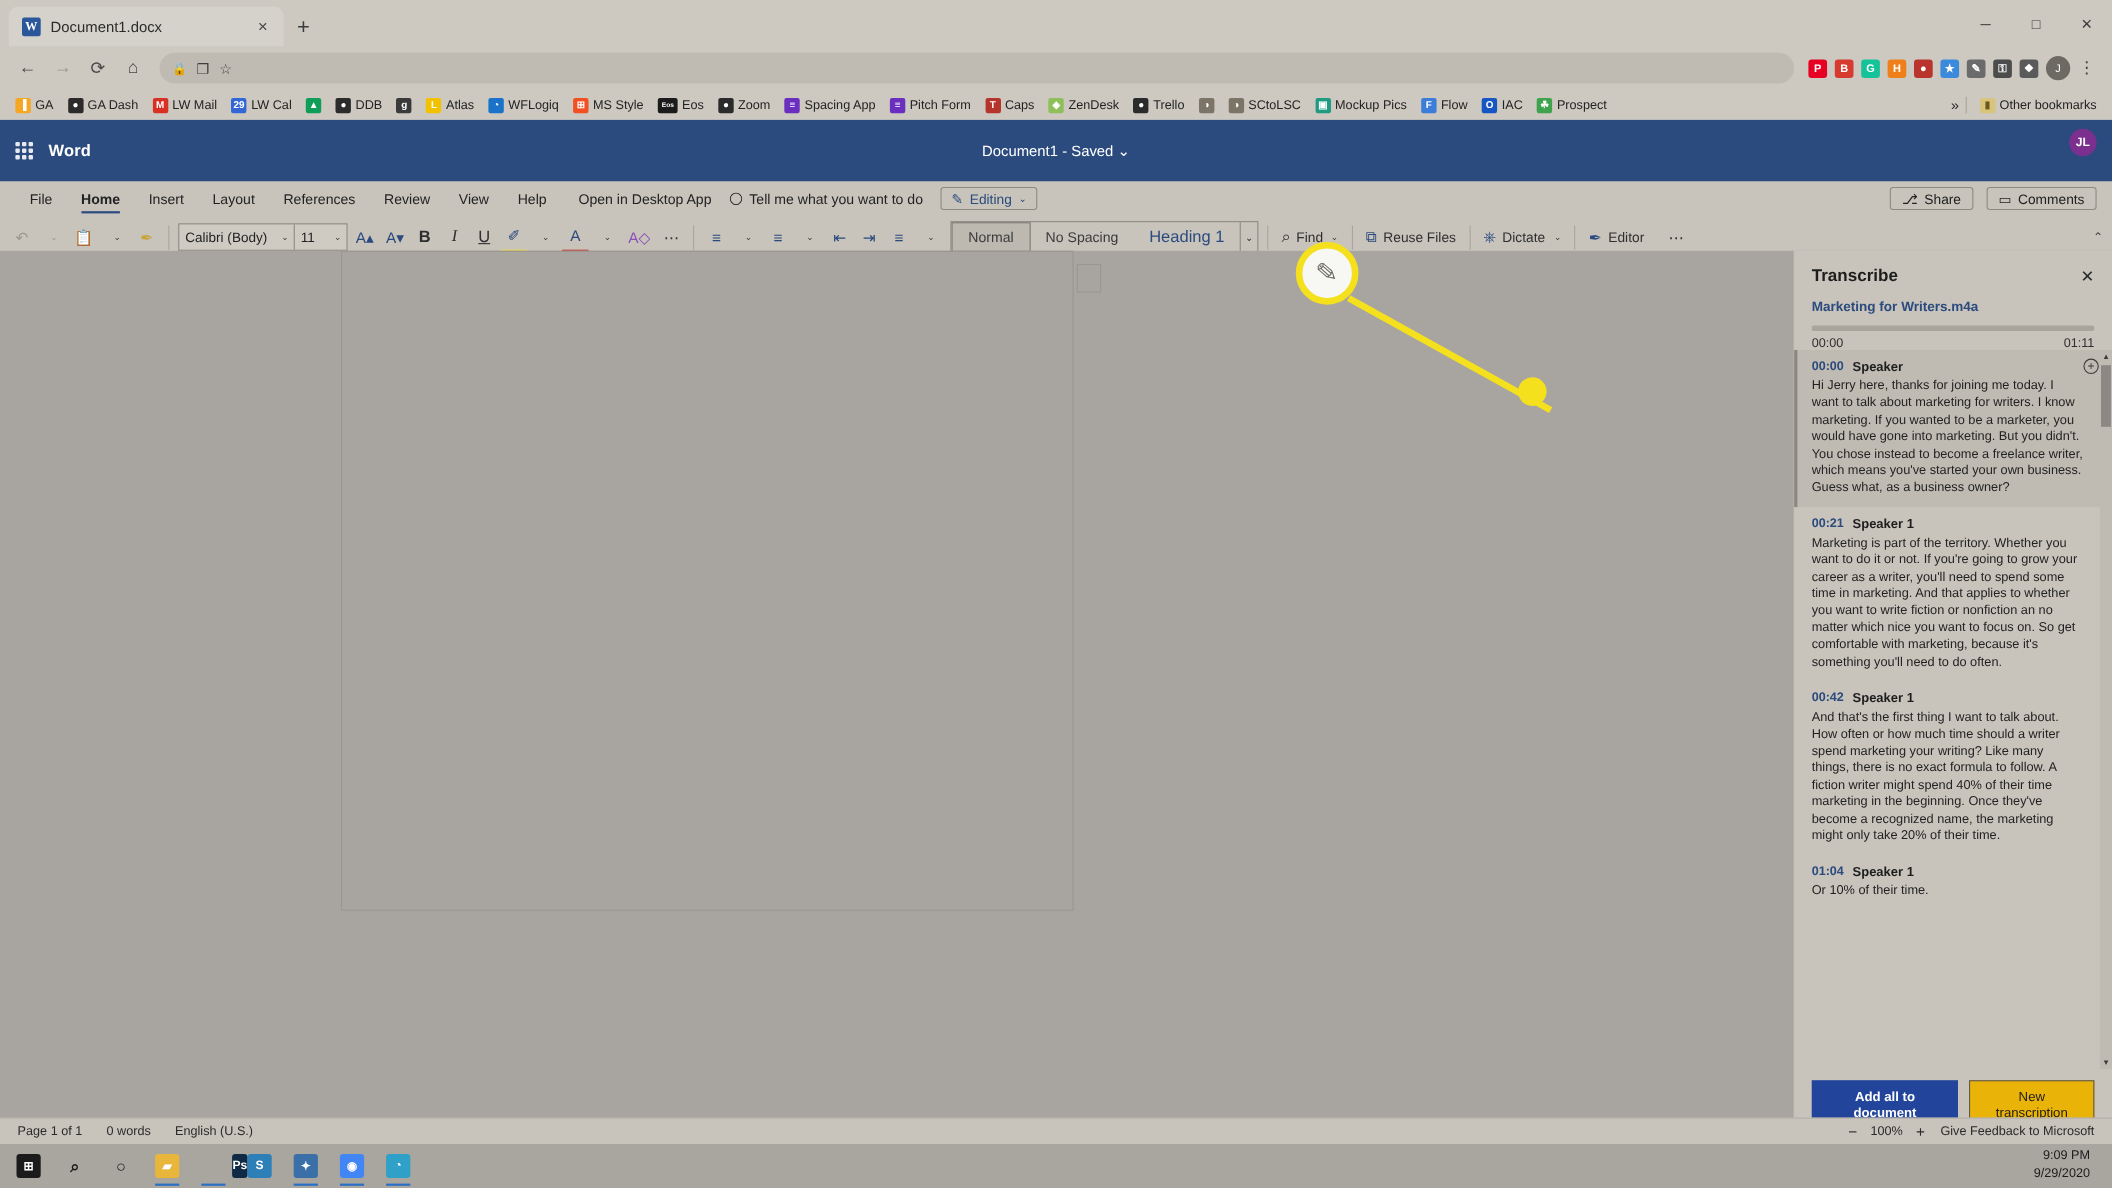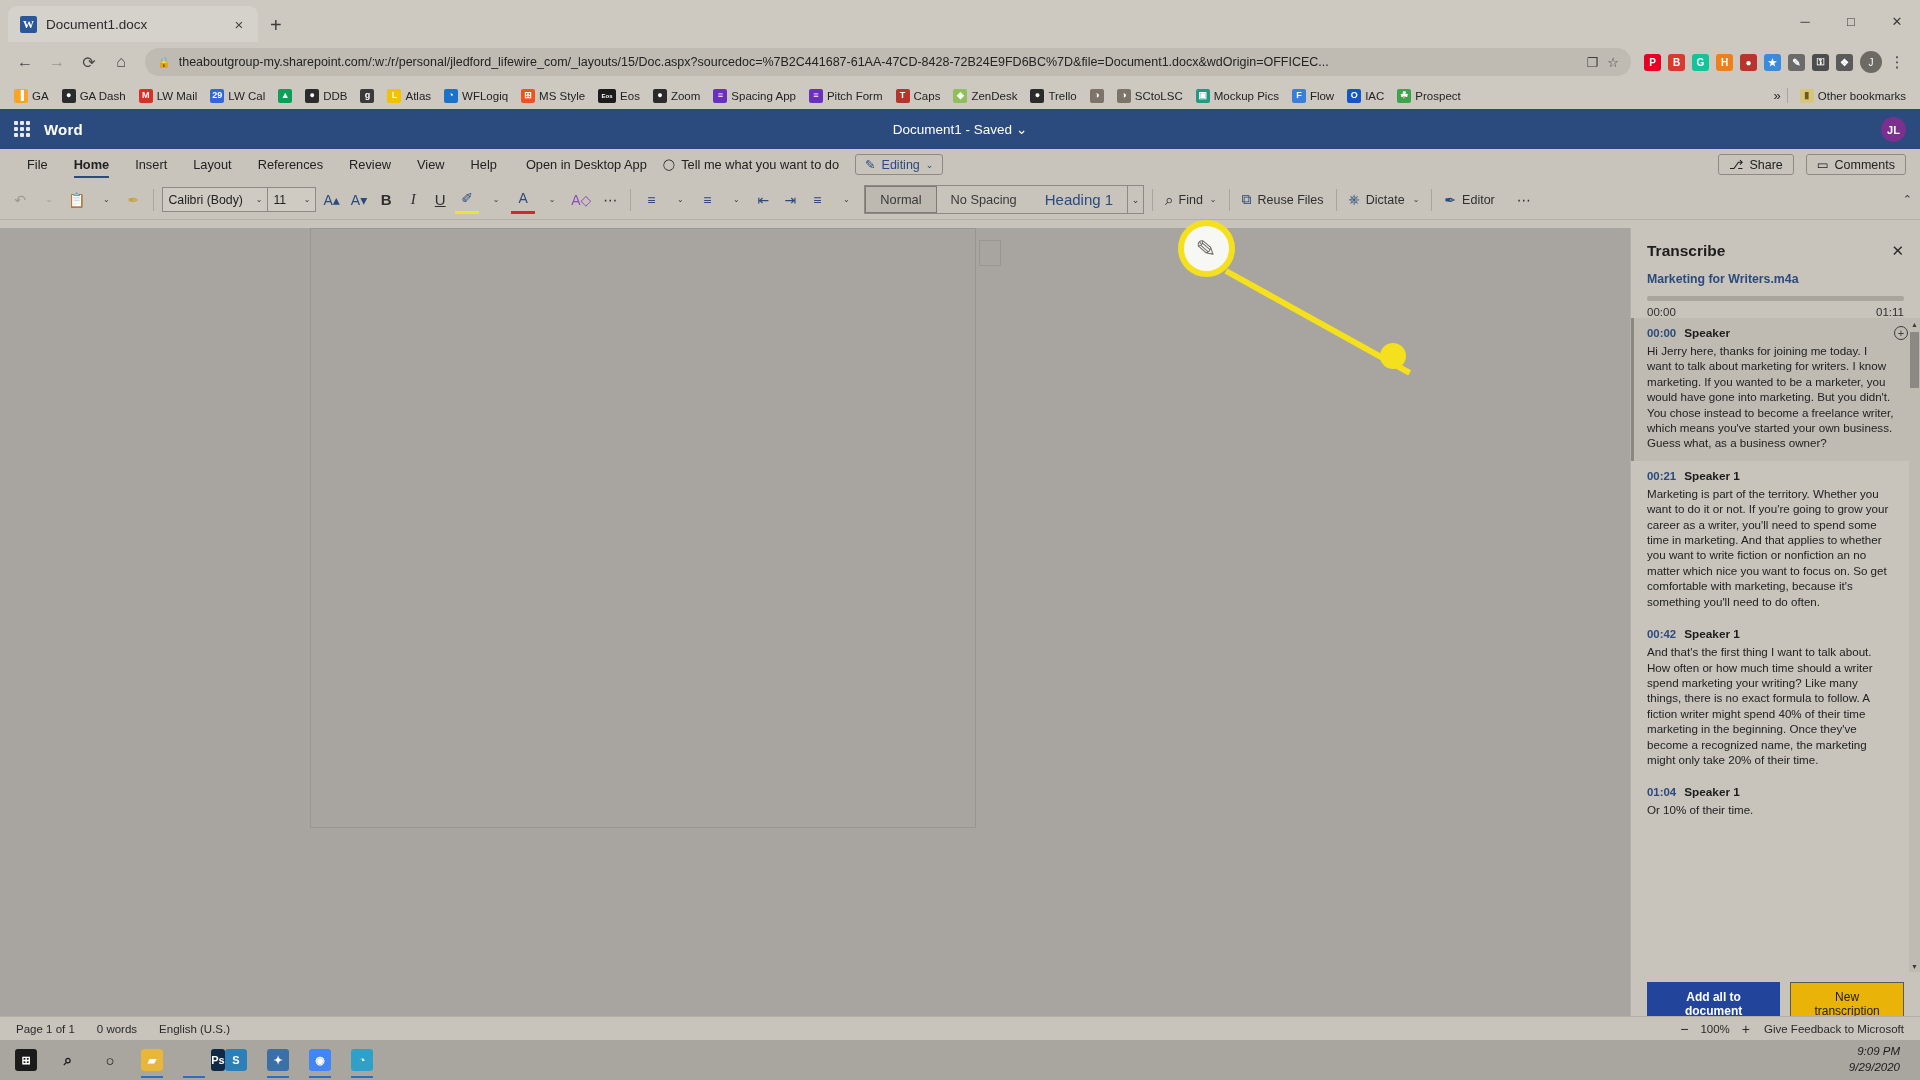--- a/index.html
+++ b/index.html
@@ -107,21 +107,21 @@
     width: 14px; height: 14px; border-radius: 2px;
     display: flex; align-items: center; justify-content: center;
     font-size: 9px; color: #fff; font-weight: bold; flex: none;
     line-height: 1;
   }
   .bm-overflow { margin-left: auto; display: flex; align-items: center; gap: 6px; }
   .bm-sep { width: 1px; height: 15px; background: #a9a59d; }
 
   
   .word-header {
-    height: 40px; background: #2b4a7d;
+    height: 56px; background: #2b4a7d;
     display: flex; align-items: center; padding: 16px 14px;
     position: relative; color: #fff;
   }
   .waffle {
     width: 16px; height: 16px;
     display: grid; grid-template-columns: repeat(3,1fr);
     grid-template-rows: repeat(3,1fr); gap: 2px; margin-right: 14px;
   }
   .waffle i { background: #e9eaf0; border-radius: 1px; display: block; }
   .word-brand { font-size: 15px; font-weight: bold; letter-spacing: .2px; }
@@ -328,21 +328,21 @@
     width: 22px; height: 22px; border-radius: 3px;
     display: flex; align-items: center; justify-content: center;
     font-size: 11px; font-weight: bold; color: #fff;
   }
   .tb-item.run::after {
     content: ""; position: absolute; bottom: 2px; left: 9px; right: 9px;
     height: 2px; background: #2b6fc4;
   }
   .tb-clock {
     margin-left: auto; text-align: right; font-size: 11.5px;
-    color: #1b1b1b; line-height: 1.35; padding-right: 14px; font-style: italic;
+    color: #1b1b1b; line-height: 1.35; padding-right: 14px;
   }
 
   
   .callout-line {
     position: absolute; left: 1226px; top: 268px;
     width: 210px; height: 6px; background: #f5e01e;
     transform: rotate(29deg); transform-origin: left center;
     z-index: 40;
   }
   .callout-circle {
@@ -376,21 +376,20 @@
 </div>
 
 <div class="chrome-toolbar">
   <div class="nav-btn">←</div>
   <div class="nav-btn disabled">→</div>
   <div class="nav-btn">⟳</div>
   <div class="nav-btn">⌂</div>
 
   <div class="omnibox">
     <span class="lock-icon">🔒</span>
-    <span class="omni-url">theaboutgroup-my.sharepoint.com/:w:/r/personal/jledford_lifewire_com/_layouts/15/Doc.aspx?sourcedoc=%7B2C441687-61AA-47CD-8428-72B24E9FD6BC%7D&amp;file=Document1.docx&amp;wdOrigin=OFFICEC...</span>
     <span class="omni-icons">
       <span class="omni-ic">❐</span>
       <span class="omni-ic">☆</span>
     </span>
   </div>
 
   <div class="ext-icons" id="ext-host">
       <span class="ext-ic" style="background: rgb(230, 0, 35);">P</span>
       <span class="ext-ic" style="background: rgb(215, 58, 46);">B</span>
       <span class="ext-ic" style="background: rgb(21, 195, 154);">G</span>

